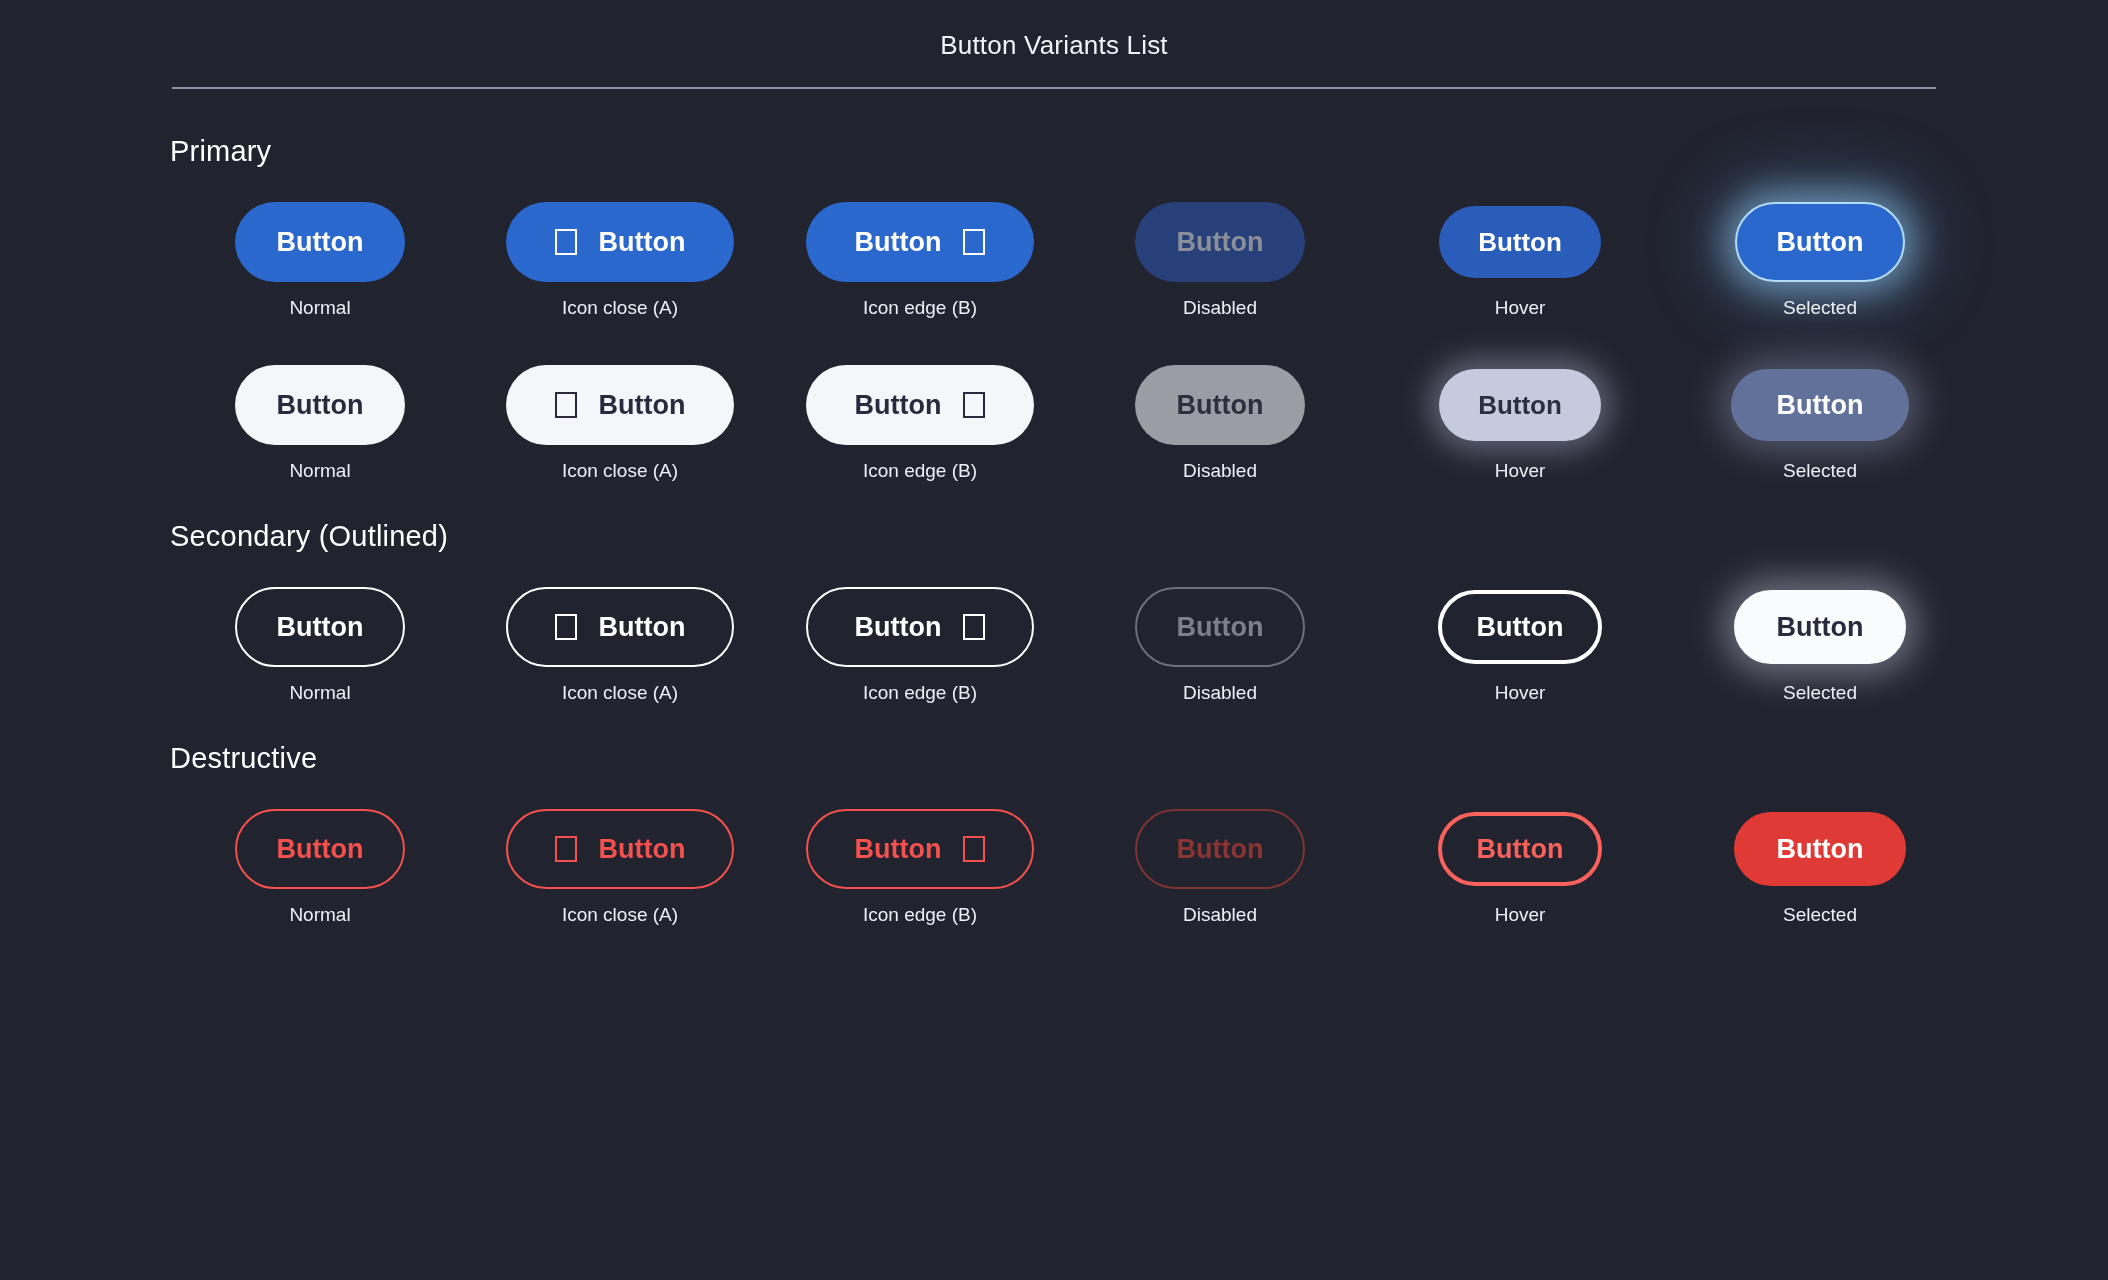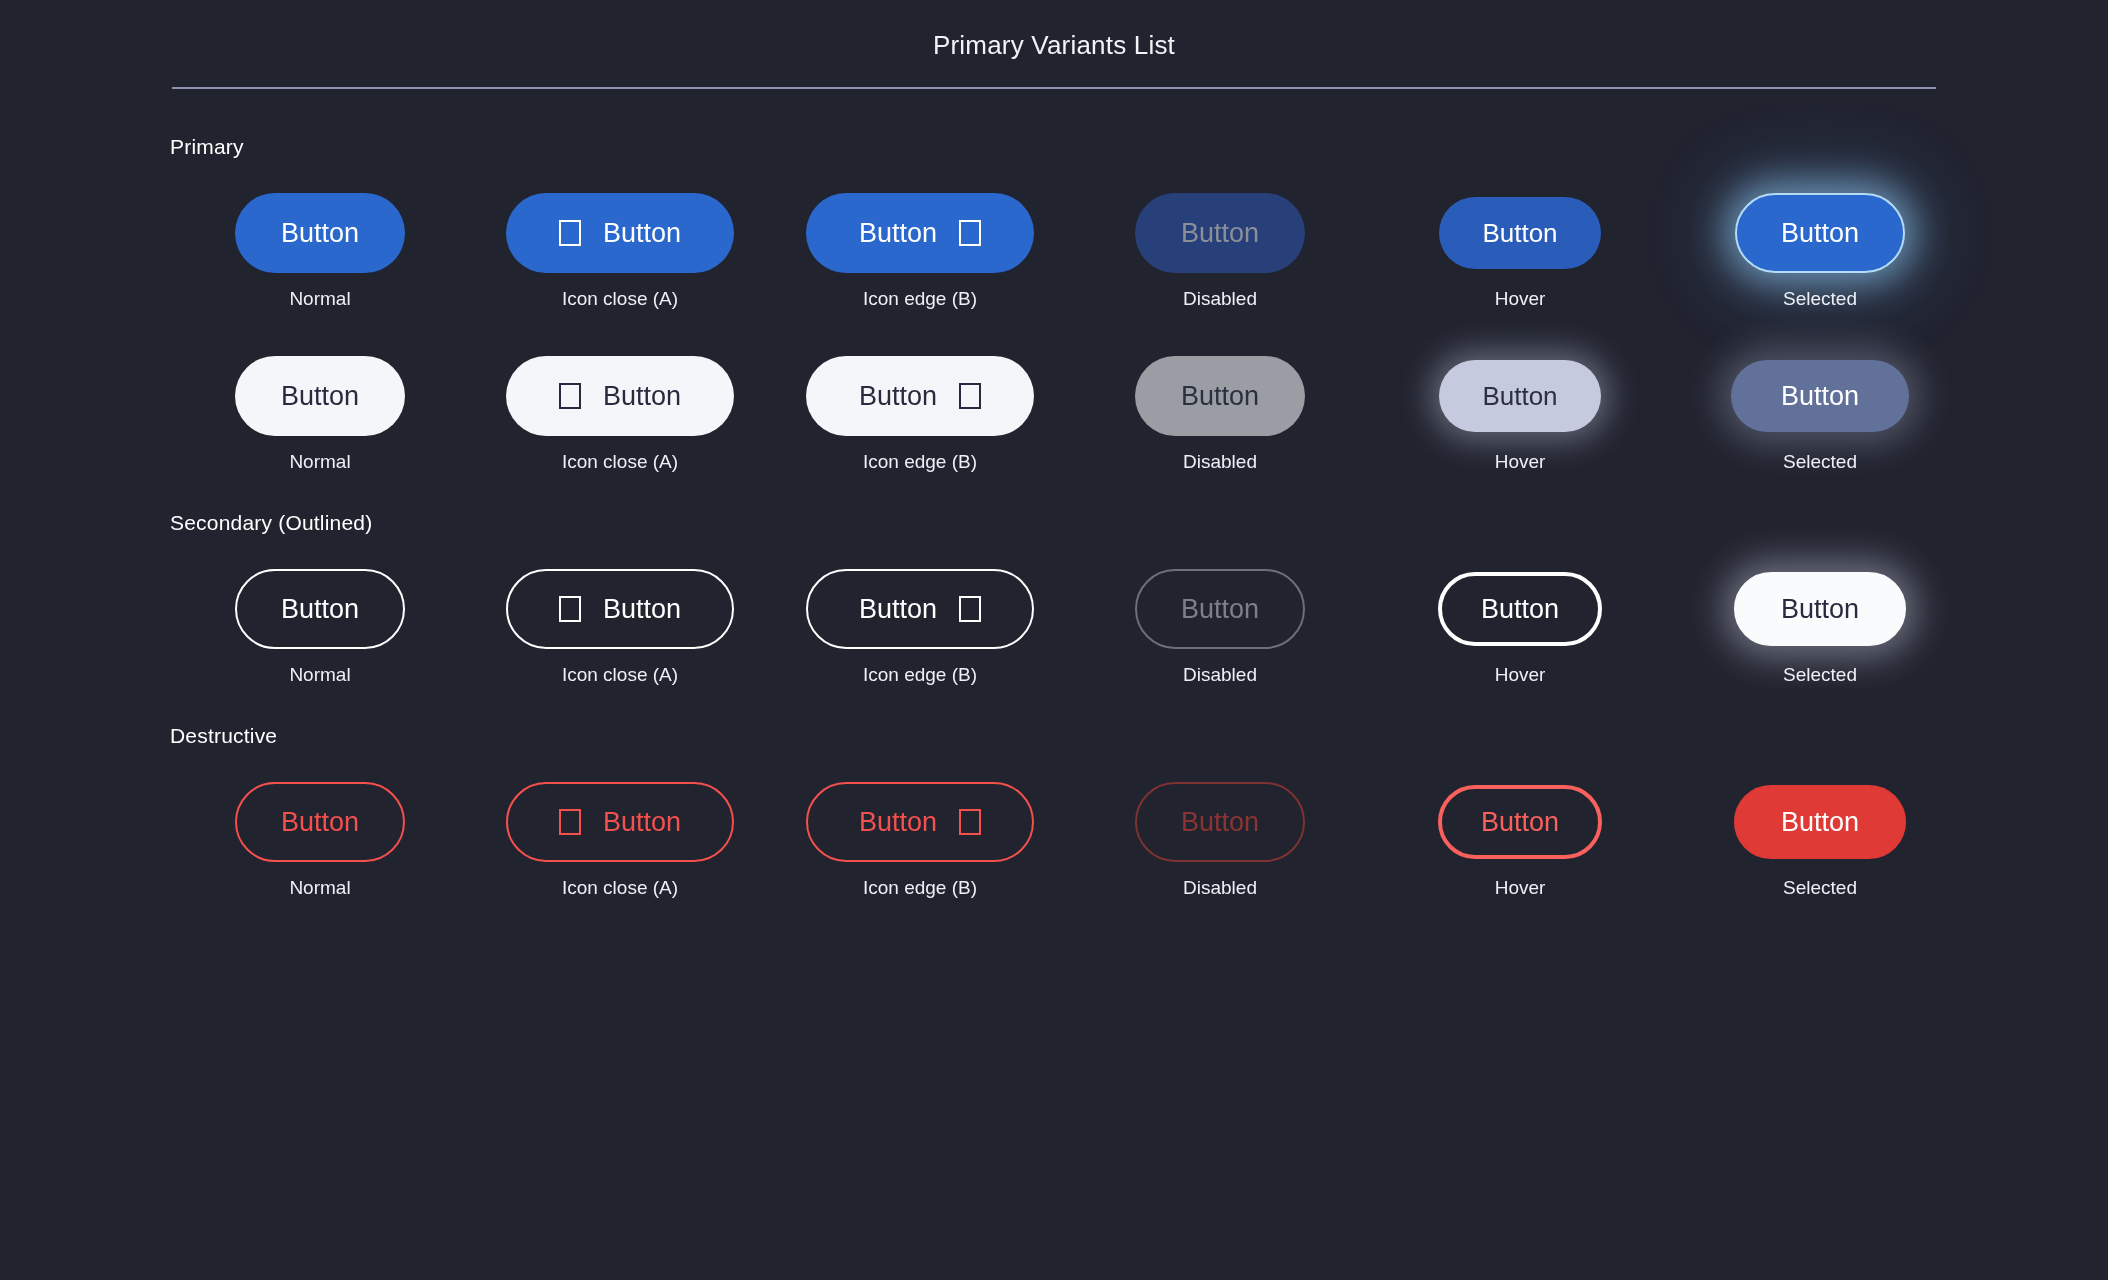--- a/index.html
+++ b/index.html
@@ -47,21 +47,21 @@
   .sections {
     padding-left: 170px;
     padding-top: 46px;
   }
   .section {
     margin-bottom: 40px;
   }
   .section:last-child { margin-bottom: 0; }
 
   .section-title {
-    font-size: 21px;
+    font-size: 29px;
     font-weight: 400;
     color: #ffffff;
     letter-spacing: 0.2px;
     margin-bottom: 26px;
   }
 
   .variant-row {
     display: flex;
     align-items: flex-start;
   }
@@ -89,21 +89,21 @@
   }
 
   
   .btn {
     display: inline-flex;
     align-items: center;
     justify-content: center;
     gap: 22px;
     border-radius: 999px;
     font-size: 27px;
-    font-weight: 400;
+    font-weight: 700;
     line-height: 1;
     white-space: nowrap;
     border: 2px solid transparent;
     background: transparent;
     font-family: "Liberation Sans", sans-serif;
     padding: 5px 34px;
     height: 80px;
     min-width: 170px;
     text-align: center;
   }
@@ -147,21 +147,21 @@
   .destructive .btn.disabled { color: #8a3533; border-color: #7e3331; }
   .destructive .btn.hover    { color: #f9615c; border-color: #f9615c; border-width: 4px; height: 74px; min-width: 164px; }
   .destructive .btn.selected { background: #e03a36; color: #ffffff; border-color: #e03a36; height: 74px; min-width: 172px; }
 </style>
 </head>
 <body>
 
 <div class="page">
 
   <div class="header">
-    <div class="header-title">Primary Variants List</div>
+    <div class="header-title">Button Variants List</div>
     <div class="header-divider"></div>
   </div>
 
   <div class="sections" id="sections-root">
       <div class="section primary">
         <div class="section-title">Primary</div>
         <div class="variant-row">
           <div class="variant-cell">
             <div class="btn-slot">
               <button class="btn normal">

